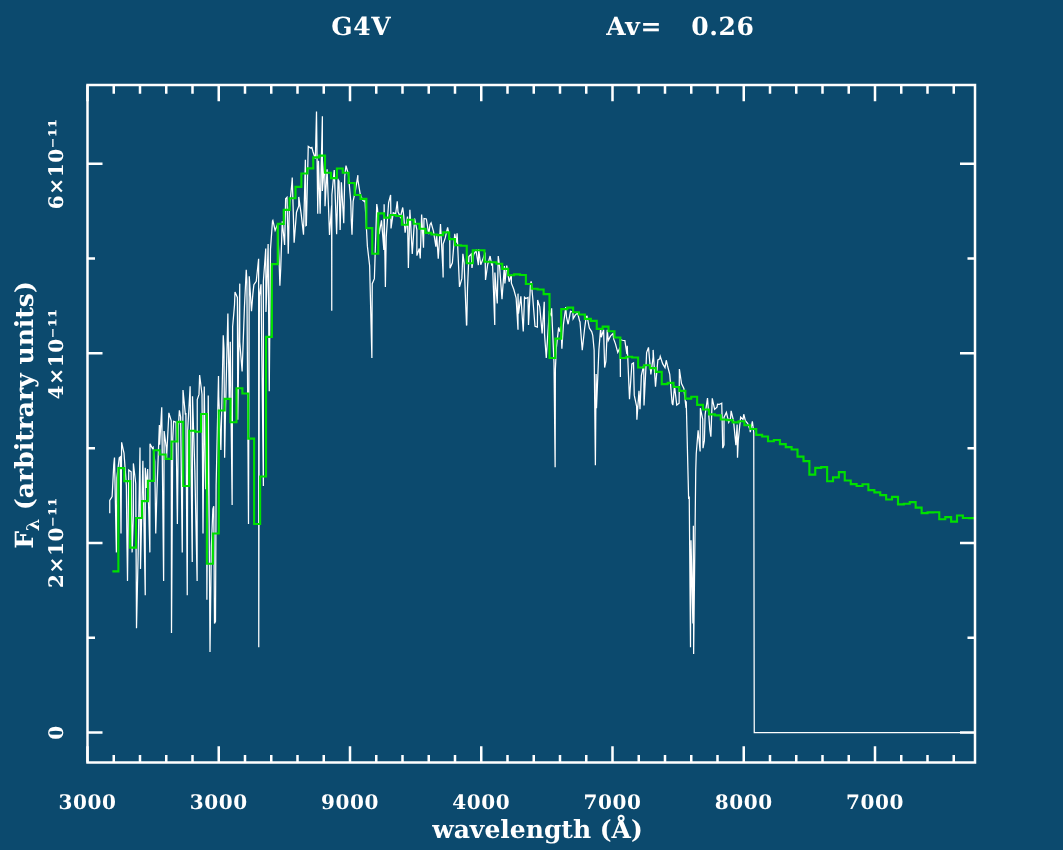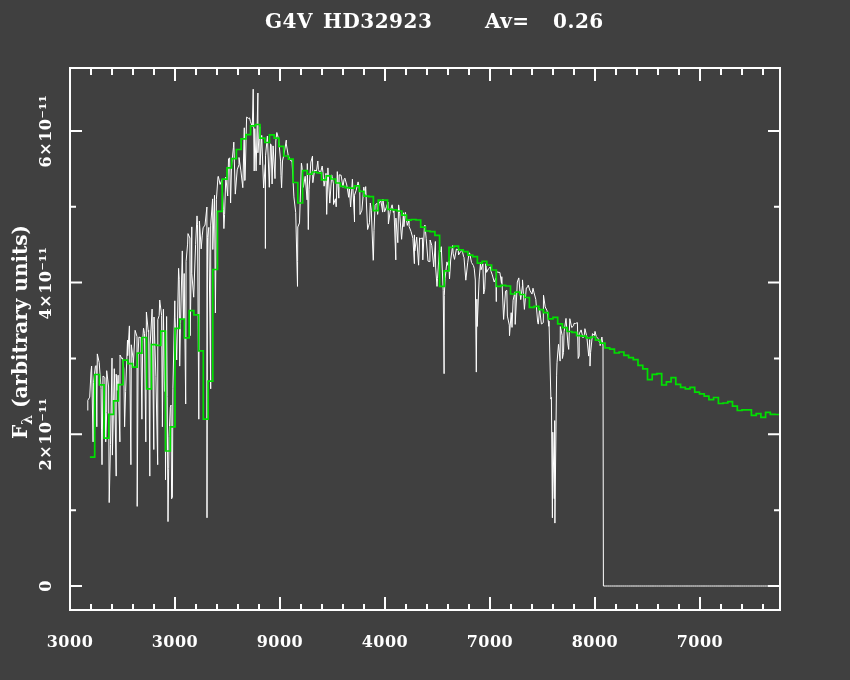--- a/index.html
+++ b/index.html
@@ -1,36 +1,35 @@
 <!DOCTYPE html>
 <html><head>
 <meta charset="utf-8">
 <style>
   html,body{margin:0;padding:0;background:#000;}
-  .stage{position:relative;width:850px;height:680px;background:#404040;overflow:hidden;
+  .stage{position:relative;width:850px;height:680px;background:#0c4a6e;overflow:hidden;
          font-family:"DejaVu Serif",serif;color:#fff;}
   .title-span{position:absolute;top:9px;font-size:20px;font-weight:700;letter-spacing:.5px;white-space:pre;}
   #chart-svg{position:absolute;left:0;top:0;}
   .xtick{position:absolute;top:632px;width:64px;margin-left:-32px;text-align:center;
          font-size:16px;font-weight:700;letter-spacing:.5px;}
   .ytick{position:absolute;left:45px;transform:translate(-50%,-50%) rotate(-90deg);
          white-space:nowrap;font-size:16px;font-weight:700;letter-spacing:.5px;}
   .xaxis-title{position:absolute;left:430px;top:651px;transform:translateX(-50%);
          font-size:20px;font-weight:700;white-space:nowrap;}
   .yaxis-title{position:absolute;left:21px;top:332px;transform:translate(-50%,-50%) rotate(-90deg);
          font-size:20px;font-weight:700;white-space:nowrap;}
   .yaxis-title sub{font-size:14px;}
 </style>
 </head>
 <body>
 
 <div class="stage">
 
   <span class="title-span" style="left:265px">G4V</span>
-  <span class="title-span" style="left:323px">HD32923</span>
   <span class="title-span" style="left:485px">Av=</span>
   <span class="title-span" style="left:553px">0.26</span>
 
   <svg id="chart-svg" width="850" height="680">
     <path id="obs-path" fill="none" stroke-width="1" d="M87.8 410.5L87.8 400.3L89.7 397.2L91.0 371.9L91.6 366.0L93.1 441.9L93.5 382.3L95.4 366.2L96.2 365.5L96.8 426.8L97.3 353.9L99.2 362.5L101.1 388.5L101.5 429.1L102.0 464.7L103.0 376.0L104.9 377.5L105.7 441.9L106.7 412.4L106.7 370.7L108.6 387.0L109.2 502.6L110.5 444.3L112.0 358.1L112.4 455.1L114.3 368.7L116.2 476.1L116.2 374.2L117.2 390.4L118.1 375.2L119.9 441.9L120.0 355.0L121.9 358.7L122.5 357.9L123.8 369.0L124.6 426.8L125.6 391.6L127.5 340.1L127.7 355.7L129.4 325.9L130.9 464.7L131.3 344.8L133.0 358.1L133.2 367.6L135.1 330.3L137.0 336.6L137.2 506.4L138.2 351.1L138.9 337.1L140.8 337.7L141.9 419.2L142.7 340.7L143.5 328.2L144.5 333.6L145.8 441.9L146.4 312.0L148.3 331.7L148.7 330.4L149.8 476.1L150.2 343.7L152.1 309.1L153.8 449.5L154.0 329.8L154.0 317.0L155.9 376.7L157.7 464.7L157.8 319.6L159.2 315.5L159.7 300.0L161.6 315.4L162.4 426.8L163.4 309.2L164.5 391.4L165.3 381.6L165.5 479.8L166.6 316.5L167.2 396.7L168.0 521.6L168.7 468.7L169.1 436.6L170.3 407.3L171.0 405.0L171.6 498.8L172.4 497.1L172.9 388.2L174.8 300.8L175.0 317.2L176.7 360.0L178.6 268.3L179.2 279.3L179.7 366.1L180.5 323.8L182.3 250.9L183.4 320.0L184.2 273.5L185.7 404.0L186.1 261.4L187.6 244.1L188.0 233.6L189.9 238.0L190.2 335.7L191.8 226.9L191.8 273.5L193.7 297.2L195.6 244.5L197.0 215.9L197.5 224.7L198.8 419.2L199.4 221.0L201.2 248.9L202.3 235.1L203.1 227.8L205.0 225.1L206.9 207.0L207.0 517.8L207.5 237.4L208.8 227.4L210.7 388.8L210.7 225.1L212.6 198.9L212.8 249.5L214.5 195.3L215.4 313.0L216.4 199.3L218.0 176.8L218.3 176.3L220.1 184.4L222.0 179.6L223.3 209.2L223.9 228.6L224.6 214.4L225.8 177.1L227.7 196.0L228.5 159.0L229.6 157.8L230.6 203.0L231.5 166.4L233.4 147.7L233.8 142.1L235.3 194.1L237.2 169.8L239.0 164.7L239.0 157.5L240.9 170.9L242.8 187.7L244.3 127.8L244.7 180.5L245.1 180.3L246.6 117.1L248.5 118.4L249.5 117.9L250.4 121.4L252.3 127.0L253.2 89.2L254.2 171.0L254.8 128.6L256.1 170.9L257.9 93.0L257.9 152.8L259.8 126.7L260.0 164.9L261.7 135.4L263.6 188.0L265.3 164.5L265.4 248.5L265.5 155.8L267.4 136.0L269.3 187.3L270.5 143.8L271.2 145.0L272.1 184.0L273.1 145.9L275.0 178.6L275.8 141.0L276.8 132.5L278.7 139.3L280.6 161.1L281.0 175.7L281.6 187.8L282.5 161.0L284.4 152.0L286.3 140.1L286.3 143.9L288.2 155.4L290.1 160.1L291.5 161.2L292.0 160.4L293.9 196.9L295.7 212.5L297.5 286.4L297.6 261.6L297.8 227.0L299.5 222.9L301.4 163.2L302.0 167.1L303.3 187.4L305.2 176.3L307.1 199.9L307.3 163.5L308.3 229.6L309.0 189.5L310.9 162.0L312.5 156.0L312.8 182.7L314.6 170.1L316.5 171.0L317.8 161.0L318.4 169.4L320.3 173.6L322.2 166.0L323.0 172.8L324.1 186.2L326.0 173.3L326.7 214.4L327.9 167.9L328.3 174.7L329.8 203.1L331.7 174.9L333.5 183.9L333.5 204.5L335.4 198.8L336.2 206.8L337.3 171.6L338.8 198.2L339.2 174.8L341.1 175.2L343.0 187.3L344.0 179.7L344.9 178.2L346.8 185.1L348.7 197.3L349.3 187.4L350.6 207.0L352.4 179.2L354.3 215.8L354.5 222.0L354.5 195.2L356.2 190.3L358.1 181.9L359.8 190.9L360.0 214.5L361.9 210.2L363.8 187.1L365.0 194.1L365.7 186.6L367.6 229.5L369.5 222.7L370.3 203.0L371.3 210.3L373.2 260.3L373.4 259.9L374.0 230.7L375.1 205.2L377.0 203.2L377.6 214.4L378.9 203.7L380.8 200.4L382.7 212.1L382.9 199.3L384.6 211.8L386.5 206.7L388.1 202.1L388.4 224.0L390.2 211.4L392.1 204.8L393.4 212.5L394.0 210.7L395.8 259.9L395.9 218.1L397.8 242.7L398.6 204.9L399.7 213.7L401.6 239.3L403.5 212.8L403.9 226.7L405.4 212.4L407.3 225.4L409.1 219.7L409.1 226.5L411.0 231.4L412.9 238.4L414.4 263.7L414.4 234.9L414.8 250.9L416.7 237.1L418.6 265.2L419.6 237.8L420.5 238.8L422.4 237.9L422.8 259.9L424.3 228.7L424.9 225.0L426.2 238.4L428.0 261.1L429.9 261.7L430.1 240.0L431.8 245.5L433.7 266.8L435.4 241.5L435.6 267.0L437.0 286.4L437.5 278.7L439.4 250.0L440.6 252.0L441.3 246.7L443.2 290.4L444.1 373.7L444.3 295.5L445.1 278.2L446.9 261.9L448.0 265.4L448.8 261.0L449.5 278.9L450.7 260.0L452.6 245.6L453.2 253.8L454.5 259.4L456.4 249.1L458.3 249.8L458.5 255.0L460.2 252.1L462.1 250.3L463.7 256.9L464.0 257.3L465.8 280.2L467.7 262.8L469.0 253.2L469.6 253.0L471.5 262.5L473.4 265.5L474.2 268.2L475.3 280.0L476.3 372.1L476.9 299.2L477.2 326.5L479.1 279.9L480.5 262.7L481.0 269.8L482.9 263.8L483.7 294.0L484.7 289.2L485.8 263.8L486.6 272.4L488.5 268.7L490.4 266.9L491.0 271.3L492.3 274.9L494.2 282.0L496.1 277.8L496.3 301.6L496.3 271.7L498.0 272.2L499.9 272.5L501.5 283.3L501.8 276.7L503.6 319.4L505.5 291.1L506.8 290.3L507.4 316.1L509.3 325.1L509.5 335.7L511.2 312.7L512.0 327.4L513.1 300.2L515.0 292.0L515.2 324.4L516.9 291.0L517.3 282.0L518.8 277.9L520.7 299.6L522.5 285.6L522.5 279.9L524.4 309.4L526.3 287.9L527.8 287.0L528.2 285.1L530.1 290.9L532.0 294.1L533.0 288.2L533.9 292.2L535.8 299.4L537.7 322.6L538.3 324.1L539.6 308.7L541.4 324.0L543.3 322.6L543.5 295.2L545.2 306.9L547.1 310.8L548.8 326.3L549.0 321.1L550.9 399.1L551.4 397.3L552.4 517.8L552.8 432.2L554.3 498.7L554.7 420.6L554.9 523.1L556.6 375.9L557.0 362.8L558.5 344.3L560.1 361.1L560.3 326.6L562.2 335.4L562.4 358.5L563.5 352.5L564.1 331.7L566.0 318.4L567.9 343.9L568.7 349.4L569.8 318.7L571.7 327.5L573.6 325.7L574.0 323.4L575.5 323.5L577.4 322.6L578.2 358.5L579.2 355.9L579.2 333.9L581.1 329.9L583.0 337.8L584.5 334.2L584.9 328.7L586.8 336.5L588.7 356.1L589.7 339.6L590.0 366.1L590.6 352.6L592.5 333.6L594.4 335.5L595.0 331.4L596.3 336.6L598.1 338.6L600.0 343.8L600.2 345.7L601.9 337.0L603.0 346.2L603.4 586.0L603.8 586.0L605.7 586.0L607.6 586.0L609.5 586.0L611.4 586.0L613.3 586.0L615.2 586.0L617.0 586.0L618.9 586.0L620.8 586.0L622.7 586.0L624.6 586.0L626.5 586.0L628.4 586.0L630.3 586.0L632.2 586.0L634.1 586.0L635.9 586.0L637.8 586.0L639.7 586.0L641.6 586.0L643.5 586.0L645.4 586.0L647.3 586.0L649.2 586.0L651.1 586.0L653.0 586.0L654.8 586.0L656.7 586.0L658.6 586.0L660.5 586.0L662.4 586.0L664.3 586.0L666.2 586.0L668.1 586.0L670.0 586.0L671.9 586.0L673.7 586.0L675.6 586.0L677.5 586.0L679.4 586.0L681.3 586.0L683.2 586.0L685.1 586.0L687.0 586.0L688.9 586.0L690.8 586.0L692.6 586.0L694.5 586.0L696.4 586.0L698.3 586.0L700.2 586.0L702.1 586.0L704.0 586.0L705.9 586.0L707.8 586.0L709.7 586.0L711.5 586.0L713.4 586.0L715.3 586.0L717.2 586.0L719.1 586.0L721.0 586.0L722.9 586.0L724.8 586.0L726.7 586.0L728.6 586.0L730.4 586.0L732.3 586.0L734.2 586.0L736.1 586.0L738.0 586.0L739.9 586.0L741.8 586.0L743.7 586.0L745.6 586.0L747.5 586.0L749.3 586.0L751.2 586.0L753.1 586.0L755.0 586.0L756.9 586.0L758.8 586.0L760.7 586.0L762.6 586.0L764.5 586.0L766.4 586.0L768.2 586.0L770.1 586.0L772.0 586.0L773.9 586.0L775.8 586.0L777.7 586.0L779.3 586.0" stroke="#ffffff"></path>
     <path id="model-path" fill="none" stroke-width="1.7" d="M89.9 457.1H94.7V374.5H99.4V384.9H104.1V438.1H108.8V414.4H113.6V400.9H118.3V384.7H123.0V360.2H127.7V363.6H132.5V367.1H137.2V353.2H141.9V337.5H146.6V388.8H151.4V344.6H156.1V345.4H160.8V331.2H165.5V451.0H170.3V426.8H175.0V328.4H179.7V319.1H184.4V337.8H189.2V310.6H193.9V314.8H198.6V350.9H203.3V419.2H208.1V381.2H212.8V269.5H217.5V211.3H222.2V179.1H227.0V167.9H231.7V158.6H236.4V149.5H241.1V138.8H245.9V134.7H250.6V125.9H255.3V124.5H260.0V138.2H264.8V142.5H269.5V134.8H274.2V138.2H278.9V146.4H283.7V156.0H288.4V159.1H293.1V182.5H297.8V203.0H302.6V170.7H307.3V174.1H312.0V172.0H316.7V172.8H321.5V179.8H326.2V175.8H330.9V179.0H335.6V183.0H340.4V186.3H345.1V187.6H349.8V188.1H354.5V185.9H359.3V191.3H364.0V196.2H368.7V196.6H373.4V210.6H378.2V200.2H382.9V200.2H387.6V209.4H392.3V209.8H397.1V211.0H401.8V215.1H406.5V220.2H411.2V219.5H416.0V220.0H420.7V227.2H425.4V231.0H430.1V231.6H434.9V235.3H439.6V286.4H444.3V270.9H449.0V247.3H453.8V246.1H458.5V249.8H463.2V251.6H467.9V255.1H472.7V256.7H477.4V263.1H482.1V261.3H486.8V265.0H491.6V270.0H496.3V286.4H501.0V285.4H505.7V286.0H510.5V294.0H515.2V292.2H519.9V294.5H524.6V297.5H529.4V307.3H534.1V306.3H538.8V309.6H543.5V312.7H548.3V318.9H553.0V317.4H557.7V323.9H562.4V327.6H567.2V331.5H571.9V332.3H576.6V335.6H581.3V336.1H586.1V337.9H590.8V337.0H595.5V340.2H600.2V343.2H605.0V347.9H609.7V349.2H614.4V353.0H619.1V352.0H623.9V355.3H628.6V357.7H633.3V359.6H638.0V365.3H642.8V368.9H647.5V379.7H652.2V374.3H656.9V373.7H661.7V385.0H666.4V381.9H671.1V377.7H675.8V384.4H680.6V387.3H685.3V388.8H690.0V387.4H694.7V392.1H699.5V393.9H704.2V396.1H708.9V399.6H713.6V397.5H718.4V403.5H723.1V403.0H727.8V401.7H732.5V406.1H737.3V410.5H742.0V409.9H746.7V409.8H751.4V415.4H756.2V413.7H760.9V417.3H765.6V412.4H770.3V414.4H775.1V414.5H779.3" stroke="#00e000"></path>
     <rect id="frame-rect" fill="none" stroke-width="2" x="70" y="68" width="710" height="542" stroke="#ffffff"></rect>
     <path id="ticks-path" fill="none" stroke-width="2" d="M70.0 610V597M70.0 68V81M175.0 610V597M175.0 68V81M280.0 610V597M280.0 68V81M385.0 610V597M385.0 68V81M490.0 610V597M490.0 68V81M595.0 610V597M595.0 68V81M700.0 610V597M700.0 68V81M91.0 610V604M91.0 68V75M112.0 610V604M112.0 68V75M133.0 610V604M133.0 68V75M154.0 610V604M154.0 68V75M196.0 610V604M196.0 68V75M217.0 610V604M217.0 68V75M238.0 610V604M238.0 68V75M259.0 610V604M259.0 68V75M301.0 610V604M301.0 68V75M322.0 610V604M322.0 68V75M343.0 610V604M343.0 68V75M364.0 610V604M364.0 68V75M406.0 610V604M406.0 68V75M427.0 610V604M427.0 68V75M448.0 610V604M448.0 68V75M469.0 610V604M469.0 68V75M511.0 610V604M511.0 68V75M532.0 610V604M532.0 68V75M553.0 610V604M553.0 68V75M574.0 610V604M574.0 68V75M616.0 610V604M616.0 68V75M637.0 610V604M637.0 68V75M658.0 610V604M658.0 68V75M679.0 610V604M679.0 68V75M721.0 610V604M721.0 68V75M742.0 610V604M742.0 68V75M763.0 610V604M763.0 68V75M70 586.0H82M780 586.0H768M70 434.3H82M780 434.3H768M70 282.6H82M780 282.6H768M70 131.0H82M780 131.0H768M70 510.2H76M780 510.2H774M70 358.5H76M780 358.5H774M70 206.8H76M780 206.8H774" stroke="#ffffff"></path>
   </svg>
 
@@ -43,16 +42,17 @@
       <div class="xtick" style="left: 594.993px;">8000</div>
       <div class="xtick" style="left: 699.991px;">7000</div>
     </div>
   <div id="y-tick-labels">
       <div class="ytick" style="top: 586.032px;">0</div>
       <div class="ytick" style="top: 434.339px;">2×10⁻¹¹</div>
       <div class="ytick" style="top: 282.646px;">4×10⁻¹¹</div>
       <div class="ytick" style="top: 130.953px;">6×10⁻¹¹</div>
     </div>
 
+  <div class="xaxis-title">wavelength (Å)</div>
 
   <div class="yaxis-title"><span>F</span><sub>λ</sub><span> (arbitrary units)</span></div>
 
 </div>
 
 </body></html>

